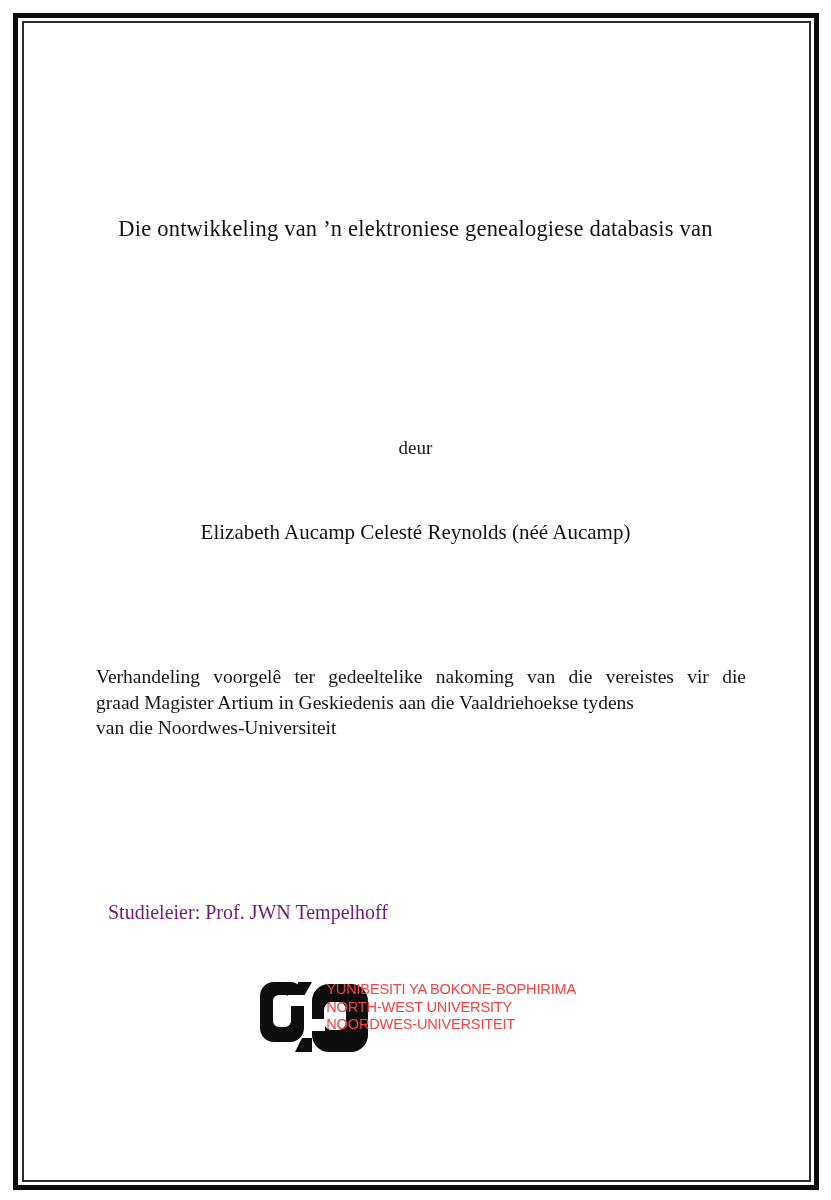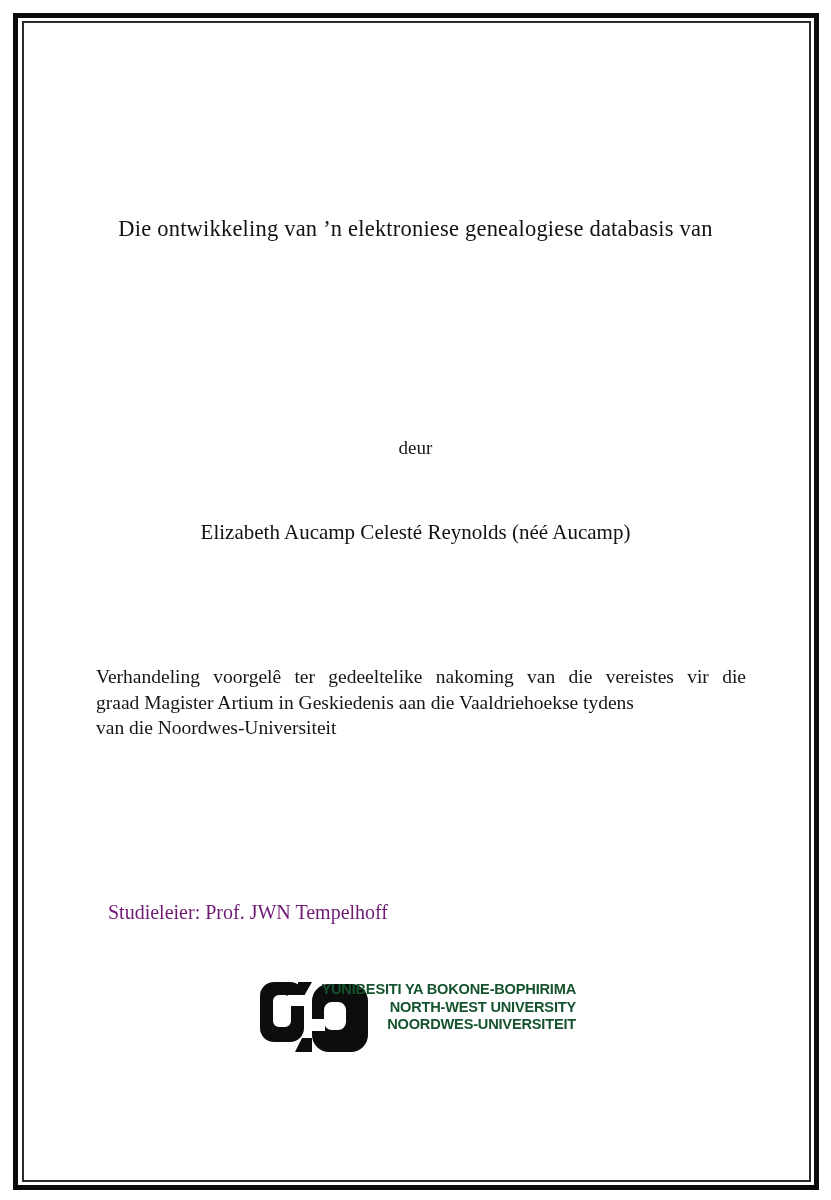--- a/index.html
+++ b/index.html
@@ -38,24 +38,24 @@
   .statement .it { }
   .supervisor-block {
     position:absolute; top:891px; left:108px;
     font-size:20px; line-height:27px; color:#701a75;margin-top:8px;
   }
   .logo {
     position:absolute; top:977px; left:258px; width:318px; height:78px;
   }
   .logo-mark { position:absolute; left:0; top:1px; width:112px; height:78px; }
   .logo-text {
-    position:absolute; right:0; top:4px; text-align:right;
+    position:absolute; right:0; top:4px; text-align:left;
     font-family:"Liberation Sans","DejaVu Sans",sans-serif;
-    font-weight:700; font-size:14.6px; line-height:17.6px;
-    letter-spacing:-0.2px; color:#14532d; white-space:nowrap;
+    font-weight:400; font-size:14.6px; line-height:17.6px;
+    letter-spacing:-0.2px; color:#ef4444; white-space:nowrap;
   }
 </style>
 </head>
 <body>
 
 <div class="frame-outer"></div>
 <div class="frame-inner"></div>
 
 <div class="title-block">
   <div>Die ontwikkeling van ’n elektroniese genealogiese databasis van</div>

